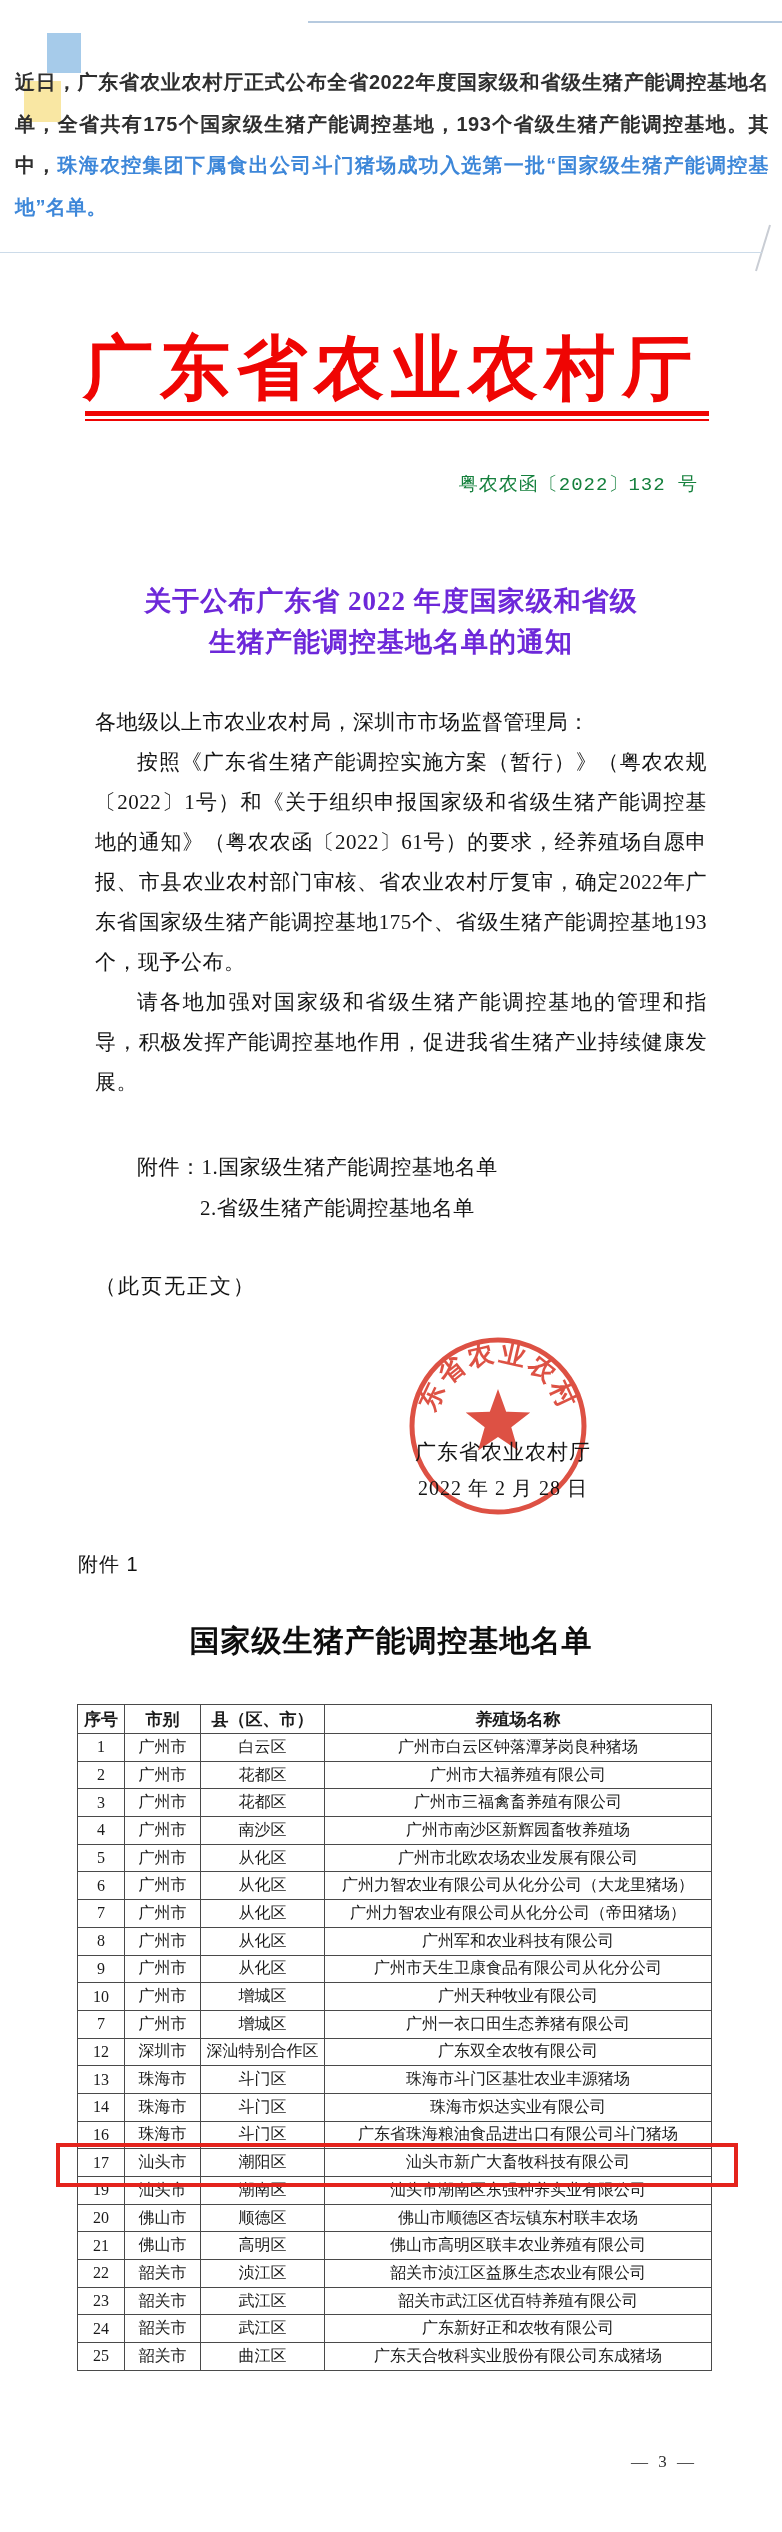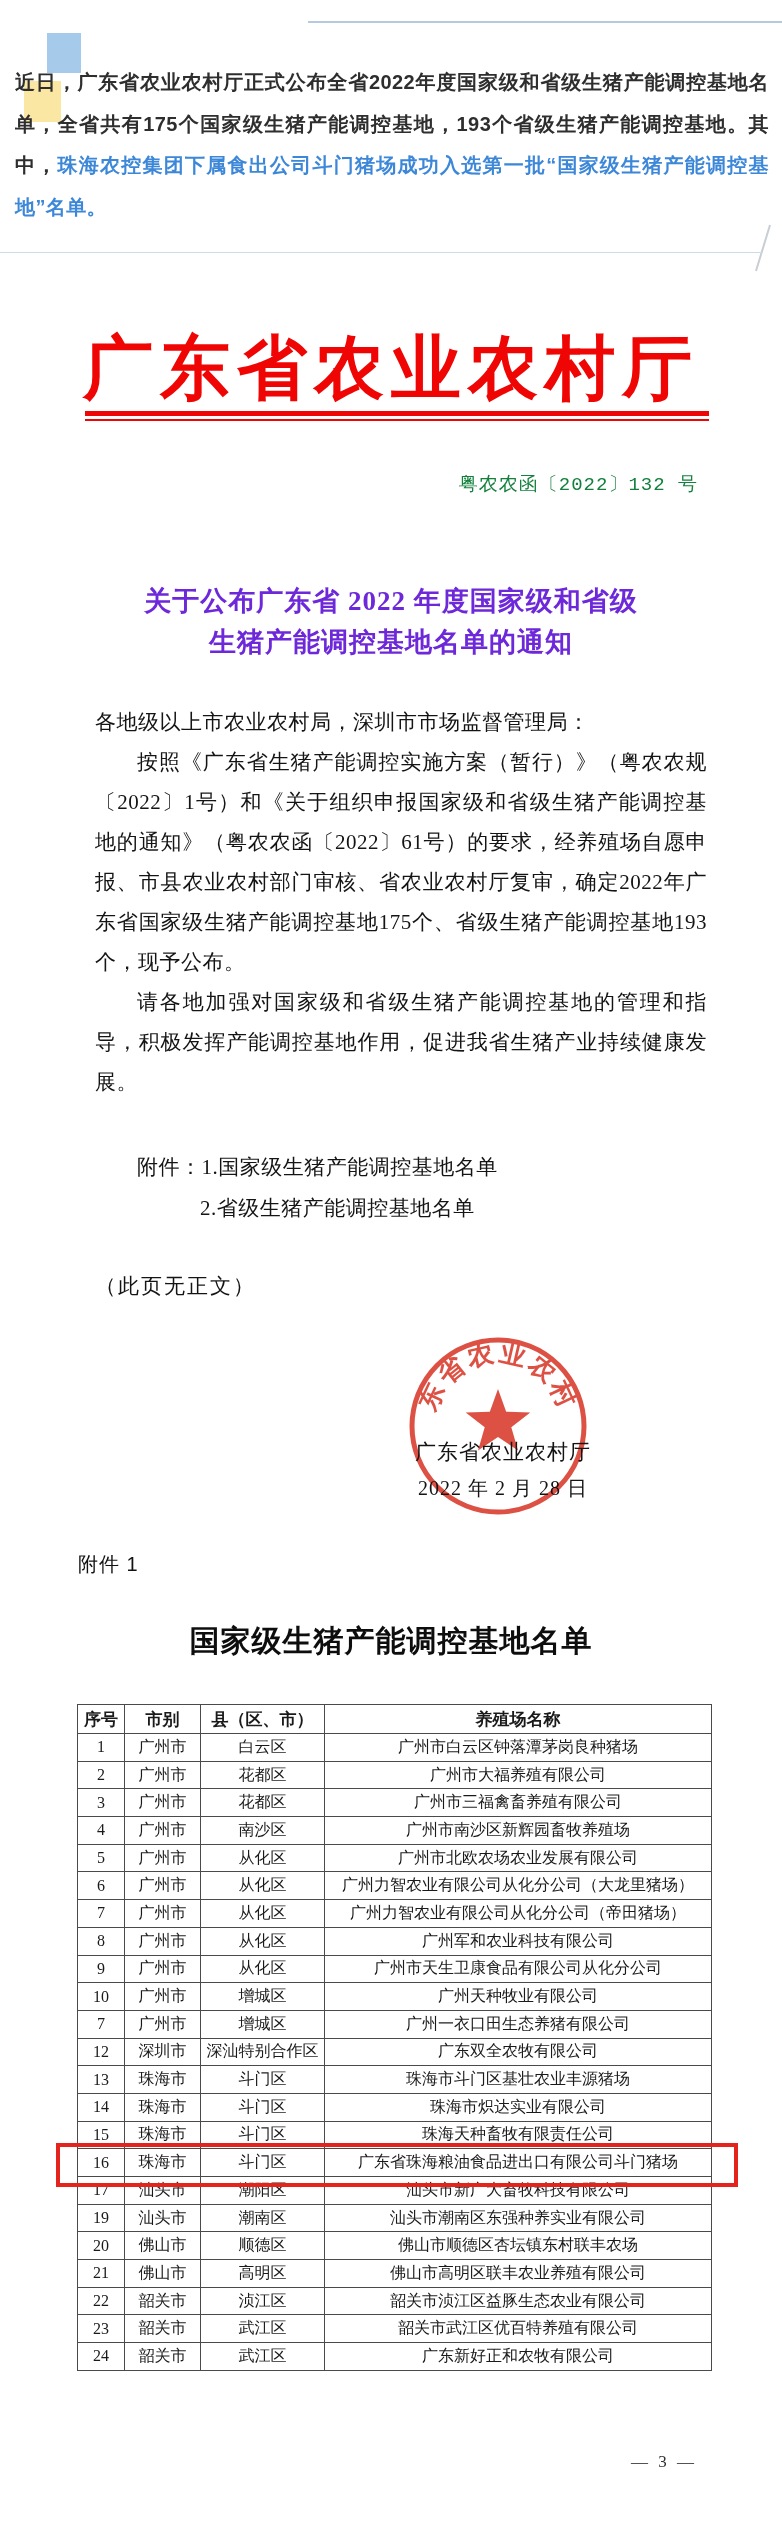--- a/index.html
+++ b/index.html
@@ -213,26 +213,20 @@
           <td>斗门区</td>
           <td>珠海市斗门区基壮农业丰源猪场</td>
         </tr>
         <tr>
           <td>14</td>
           <td>珠海市</td>
           <td>斗门区</td>
           <td>珠海市炽达实业有限公司</td>
         </tr>
         <tr>
-          <td>15</td>
-          <td>珠海市</td>
-          <td>斗门区</td>
-          <td>珠海天种畜牧有限责任公司</td>
-        </tr>
-        <tr>
           <td>16</td>
           <td>珠海市</td>
           <td>斗门区</td>
           <td>广东省珠海粮油食品进出口有限公司斗门猪场</td>
         </tr>
         <tr>
           <td>17</td>
           <td>汕头市</td>
           <td>潮阳区</td>
           <td>汕头市新广大畜牧科技有限公司</td>
@@ -266,20 +260,26 @@
           <td>韶关市</td>
           <td>武江区</td>
           <td>韶关市武江区优百特养殖有限公司</td>
         </tr>
         <tr>
           <td>24</td>
           <td>韶关市</td>
           <td>武江区</td>
           <td>广东新好正和农牧有限公司</td>
         </tr>
+        <tr>
+          <td>25</td>
+          <td>韶关市</td>
+          <td>曲江区</td>
+          <td>广东天合牧科实业股份有限公司东成猪场</td>
+        </tr>
       </tbody>
   </table>
 
   <div class="hl-box"></div>
 
   <div class="page-num">— 3 —</div>
 
 </div>
 
 </body></html>

